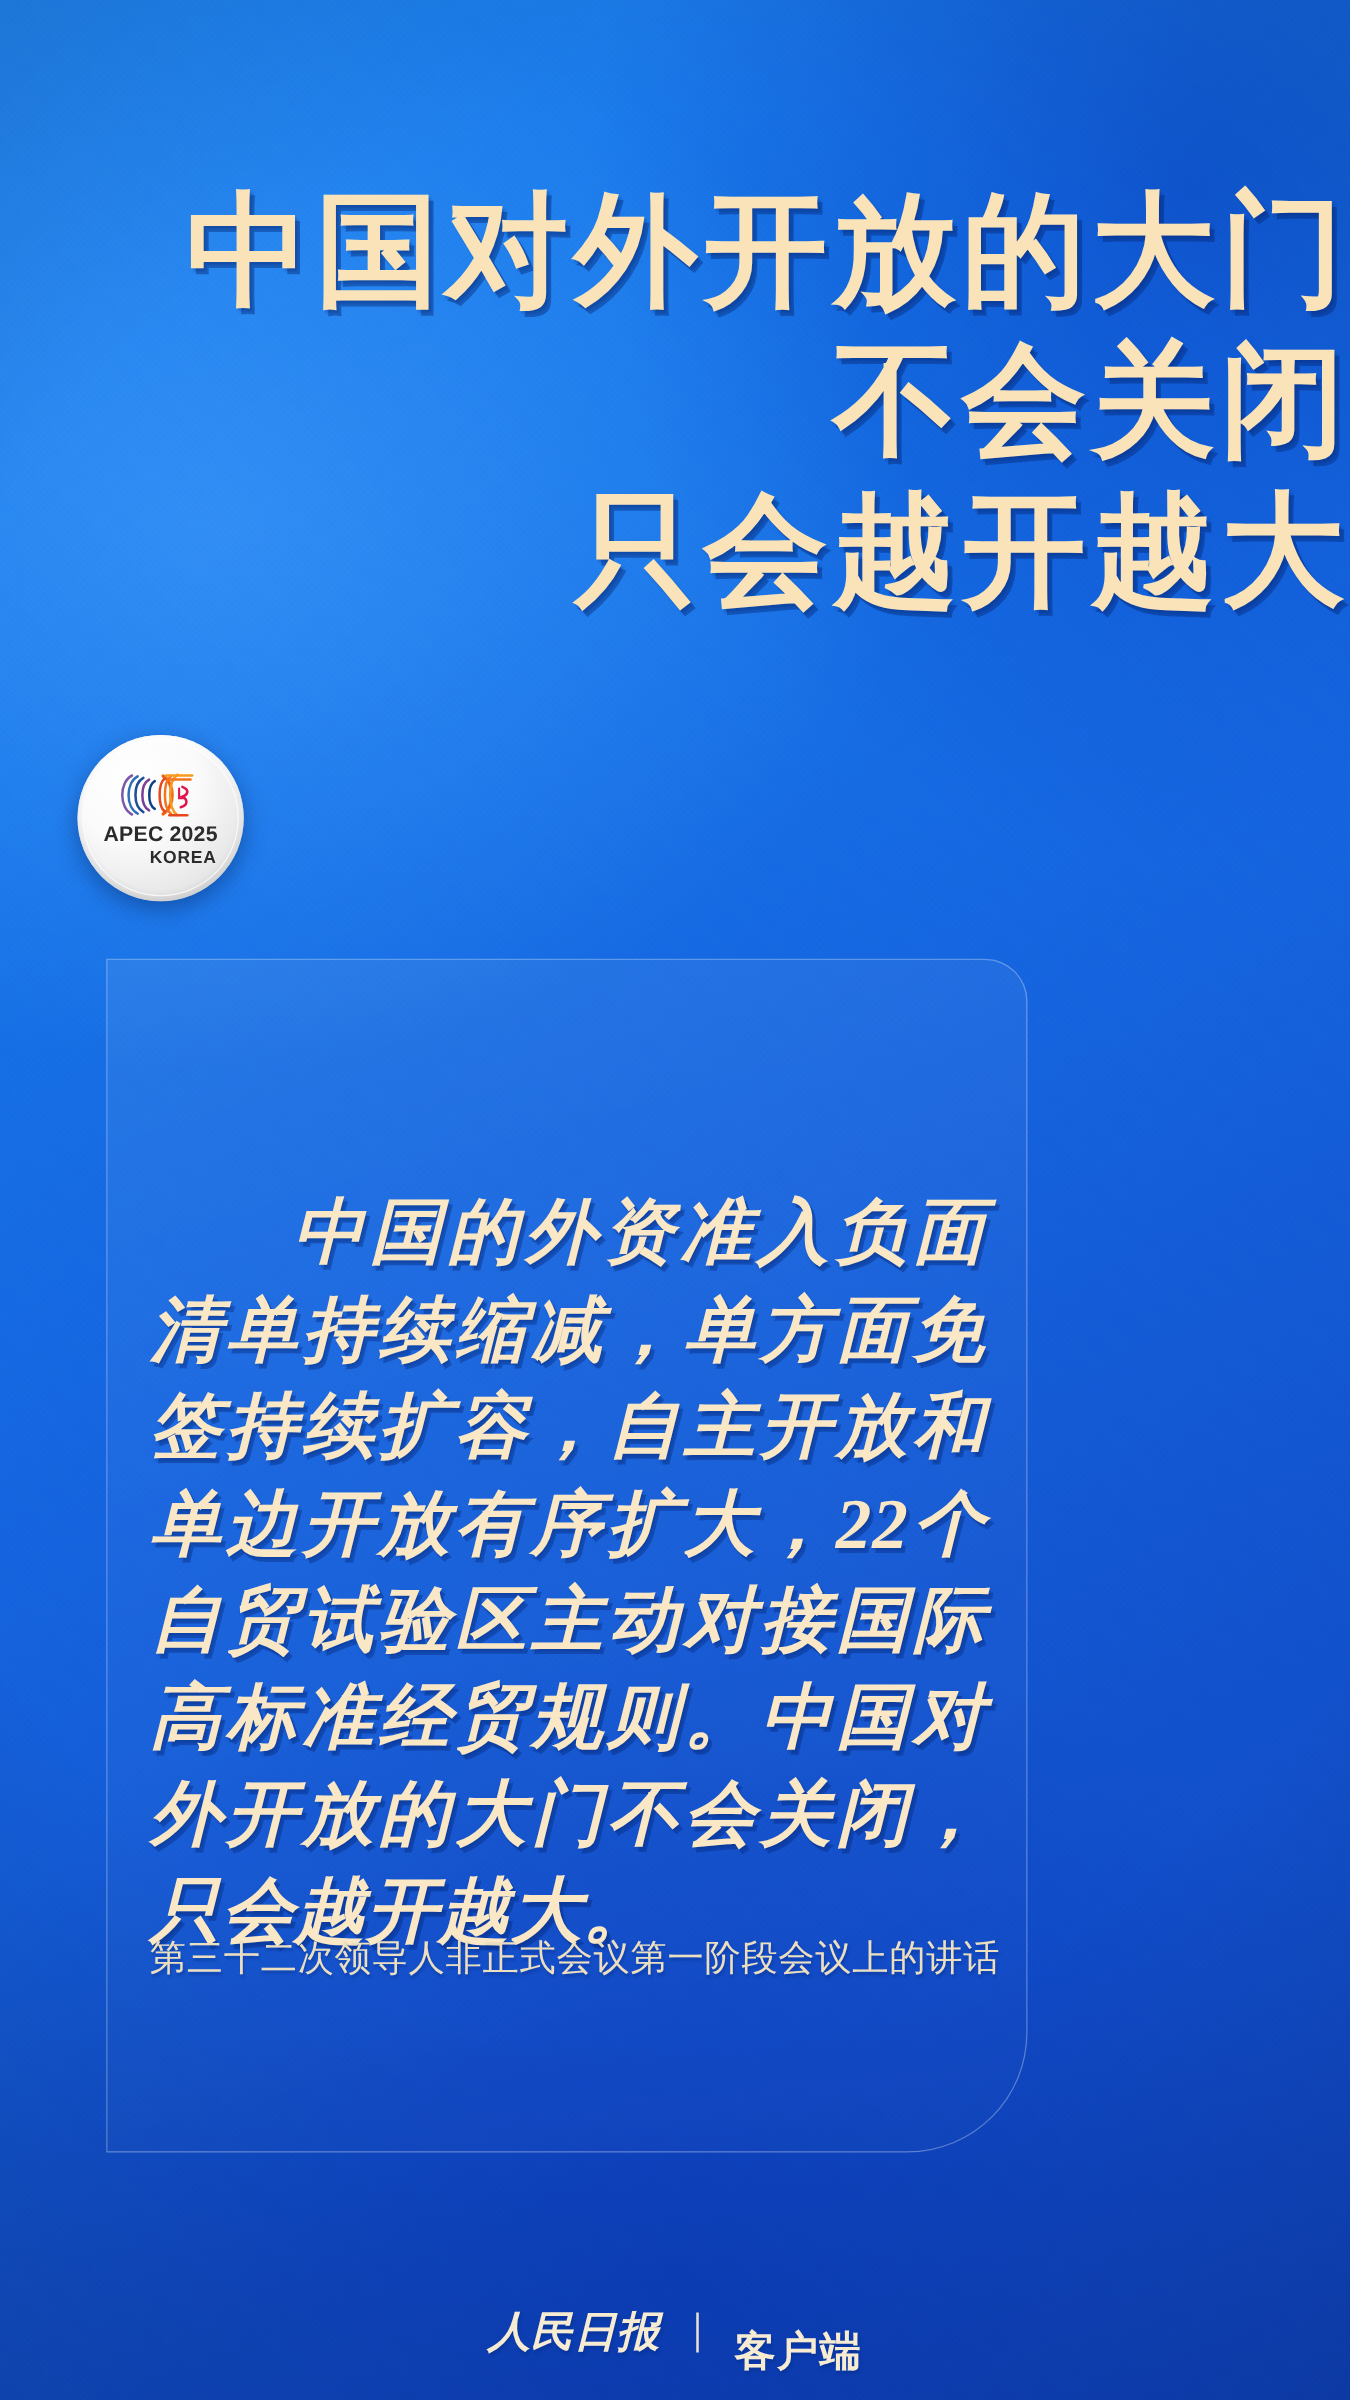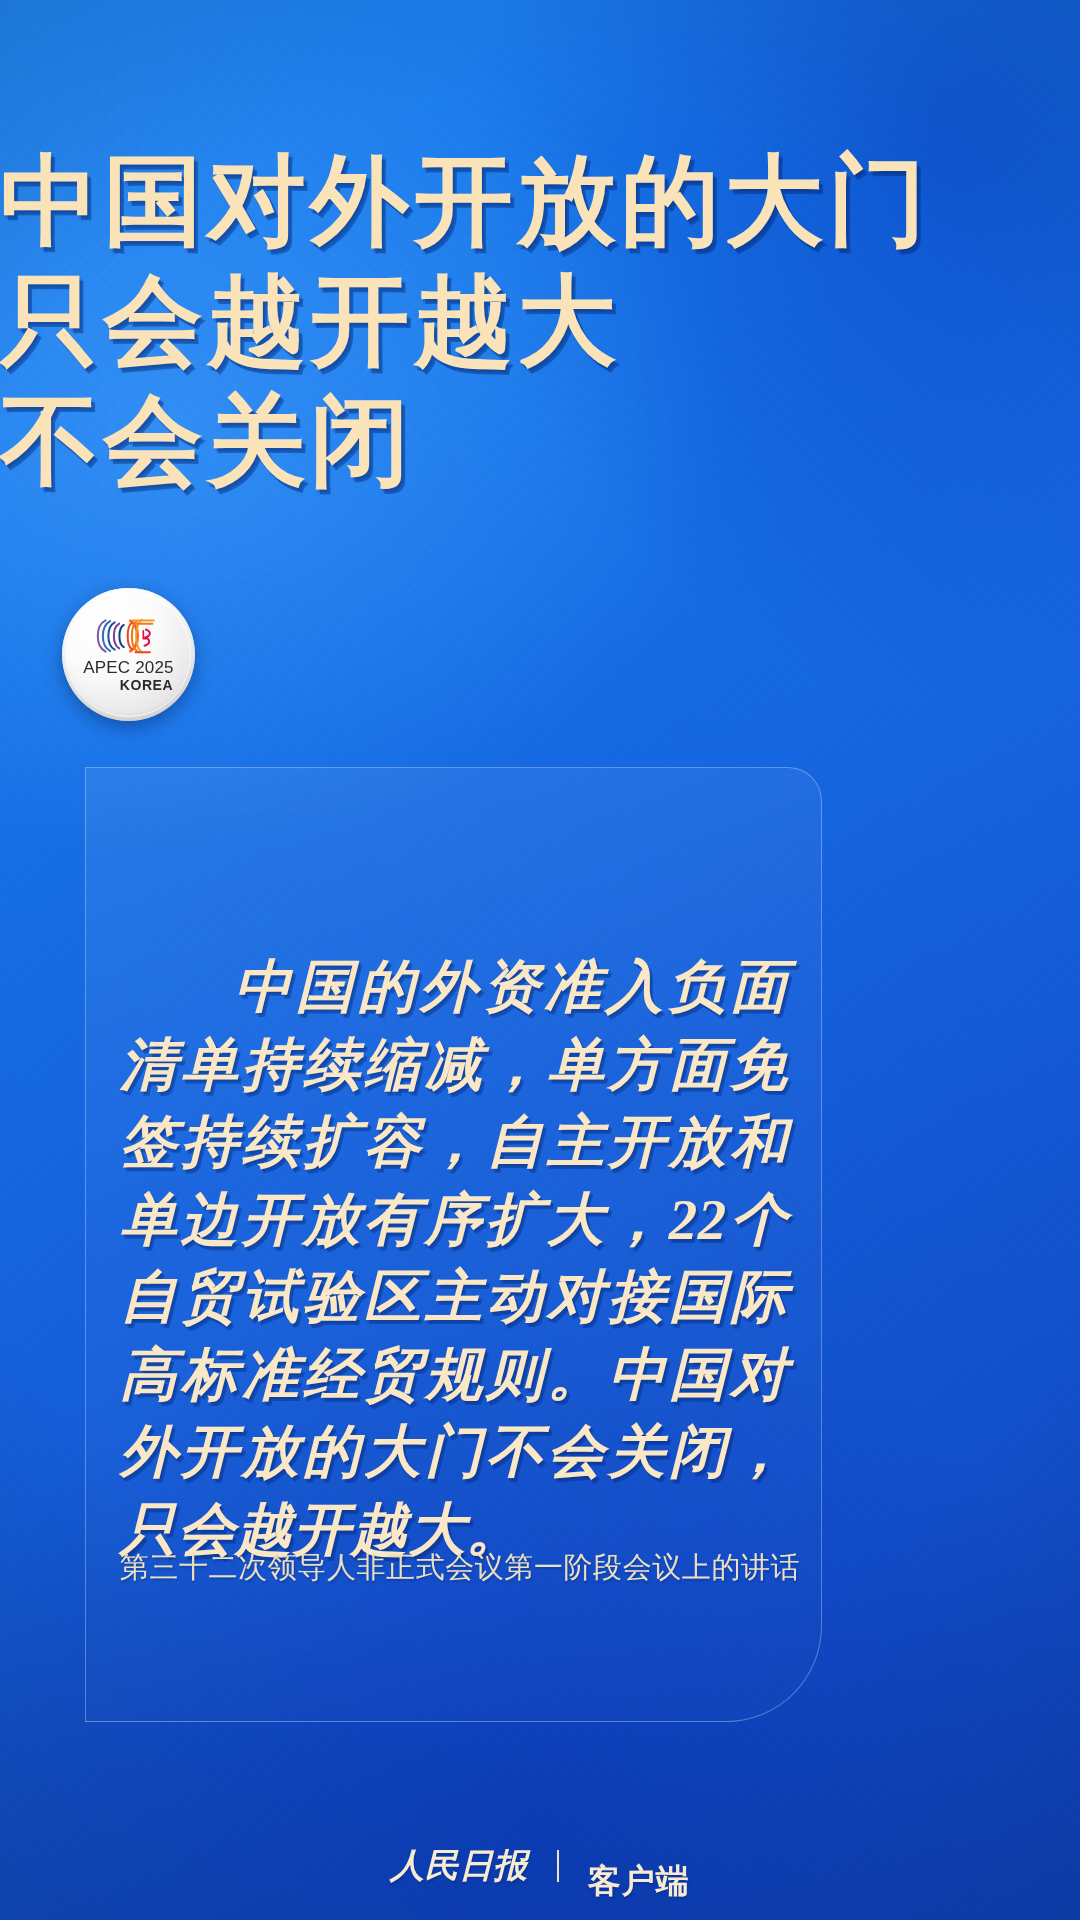--- a/index.html
+++ b/index.html
@@ -38,22 +38,23 @@
   #vignette {
     position:absolute; inset:0;
     pointer-events:none;
     background:radial-gradient(ellipse 1200px 1400px at 50% 45%, rgba(0,0,0,0) 55%, rgba(0,0,0,0.20) 100%);
   }
 
   
   #headline {
     position:absolute;
     top:152px; left:0; right:0;
-    text-align:left;
+    text-align:right;
     z-index:6;
+    padding-left:44px;
   }
   .hl-line {
     font-family:"Liberation Serif", serif;
     font-weight:700;
     color:#fae3b8;
     letter-spacing:0.045em;
     line-height:1.0;
     text-shadow:
        4px 5px 0 rgba(5,40,120,0.42),
        2px 3px 2px rgba(5,40,120,0.30);
@@ -134,21 +135,21 @@
   }
   #apec-badge .badge-ring {
     position:absolute; inset:4px;
     border-radius:50%;
     border:1px solid rgba(255,255,255,0.75);
     pointer-events:none;
   }
   #apec-mark { width:78px; height:42px; display:block; margin-bottom:2px; }
   #apec-title {
     font-family:"Liberation Sans", sans-serif;
-    font-weight:400;
+    font-weight:700;
     font-size:17px;
     color:#2b2b2b;
     letter-spacing:0.01em;
     line-height:1.05;
   }
   #apec-sub {
     font-family:"Liberation Sans", sans-serif;
     font-weight:700;
     font-size:14px;
     color:#2b2b2b;
@@ -198,22 +199,22 @@
 </head>
 <body>
 
 <div id="poster">
 
   <div id="texture"></div>
   <div id="vignette"></div>
 
   <div id="headline">
     <div class="hl-line hl-1">中国对外开放的大门</div>
+    <div class="hl-line hl-2">不会关闭</div>
     <div class="hl-line hl-3">只会越开越大</div>
-    <div class="hl-line hl-2">不会关闭</div>
   </div>
 
   <div id="body-card"></div>
 
   <div id="body-text">中国的外资准入负面清单持续缩减，单方面免签持续扩容，自主开放和单边开放有序扩大，22个自贸试验区主动对接国际高标准经贸规则。中国对外开放的大门不会关闭，只会越开越大。</div>
 
   <div id="attribution">
     <span class="attr-line">第三十二次领导人非正式会议第一阶段会议上的讲话</span>
   </div>
 

